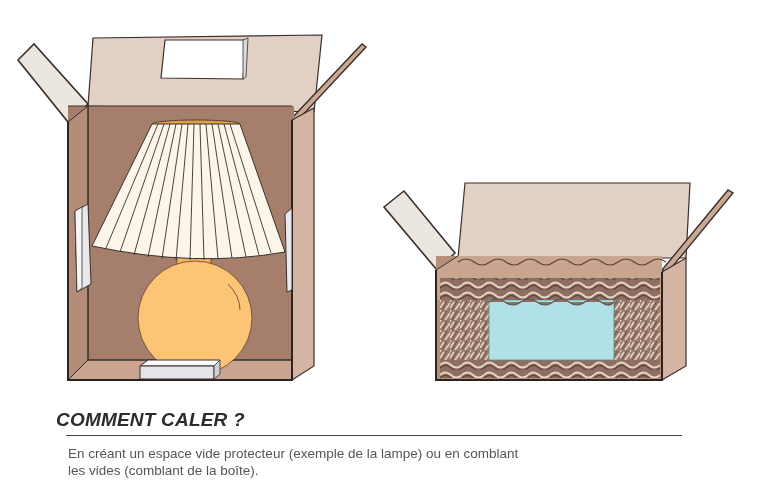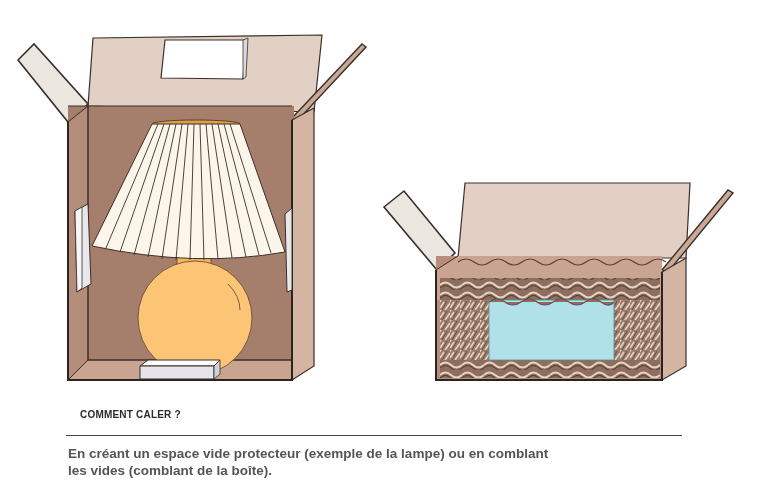--- a/index.html
+++ b/index.html
@@ -1,20 +1,20 @@
 <!DOCTYPE html>
 <html><head>
 <meta charset="utf-8">
 <style>
   html, body { margin:0; padding:0; background:#ffffff; }
   body { width:766px; height:498px; position:relative; overflow:hidden; font-family:"Liberation Sans", sans-serif; }
   .illus { position:absolute; left:0; top:0; width:766px; height:400px; }
-  .caption-title { position:absolute; left:80px; top:409px; font-size:10px; font-weight:bold; color:#2b2b2b; letter-spacing:0.2px; }
+  .caption-title { position:absolute; left:56px; top:409px; font-size:19px; font-weight:bold; color:#2b2b2b; letter-spacing:0.2px;font-style:italic; }
   .rule { position:absolute; left:66px; top:435px; width:616px; height:1px; background:#444; }
-  .caption-body { position:absolute; left:68px; top:445px; width:620px; font-size:13.5px; line-height:17px; color:#555;font-weight:bold; }
+  .caption-body { position:absolute; left:68px; top:445px; width:620px; font-size:13.5px; line-height:17px; color:#555; }
 </style>
 </head>
 <body>
 
 <svg class="illus" viewBox="0 0 766 400" xmlns="http://www.w3.org/2000/svg">
   <defs>
     <pattern id="fill-weave" width="10" height="10" patternUnits="userSpaceOnUse">
       <rect width="10" height="10" fill="#9a7c6c"></rect>
       <path d="M0 8 L4 2 M5 10 L10 3 M-2 4 L1 0" stroke="#e6d2c4" stroke-width="1.6"></path>
       <path d="M2 10 L7 1" stroke="#5d4538" stroke-width="0.8"></path>

